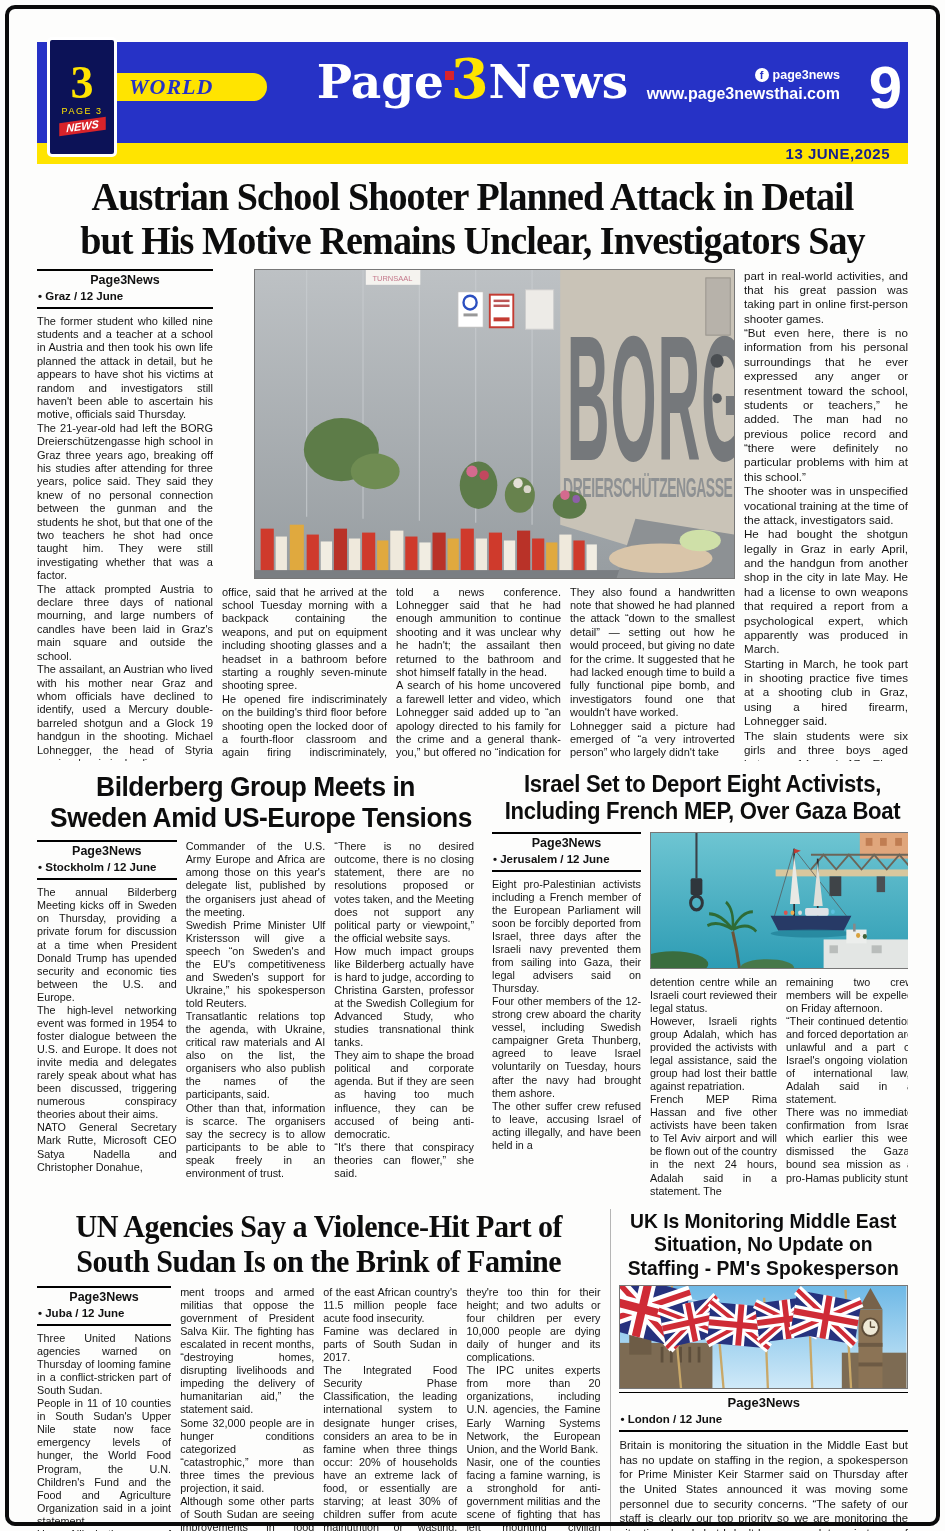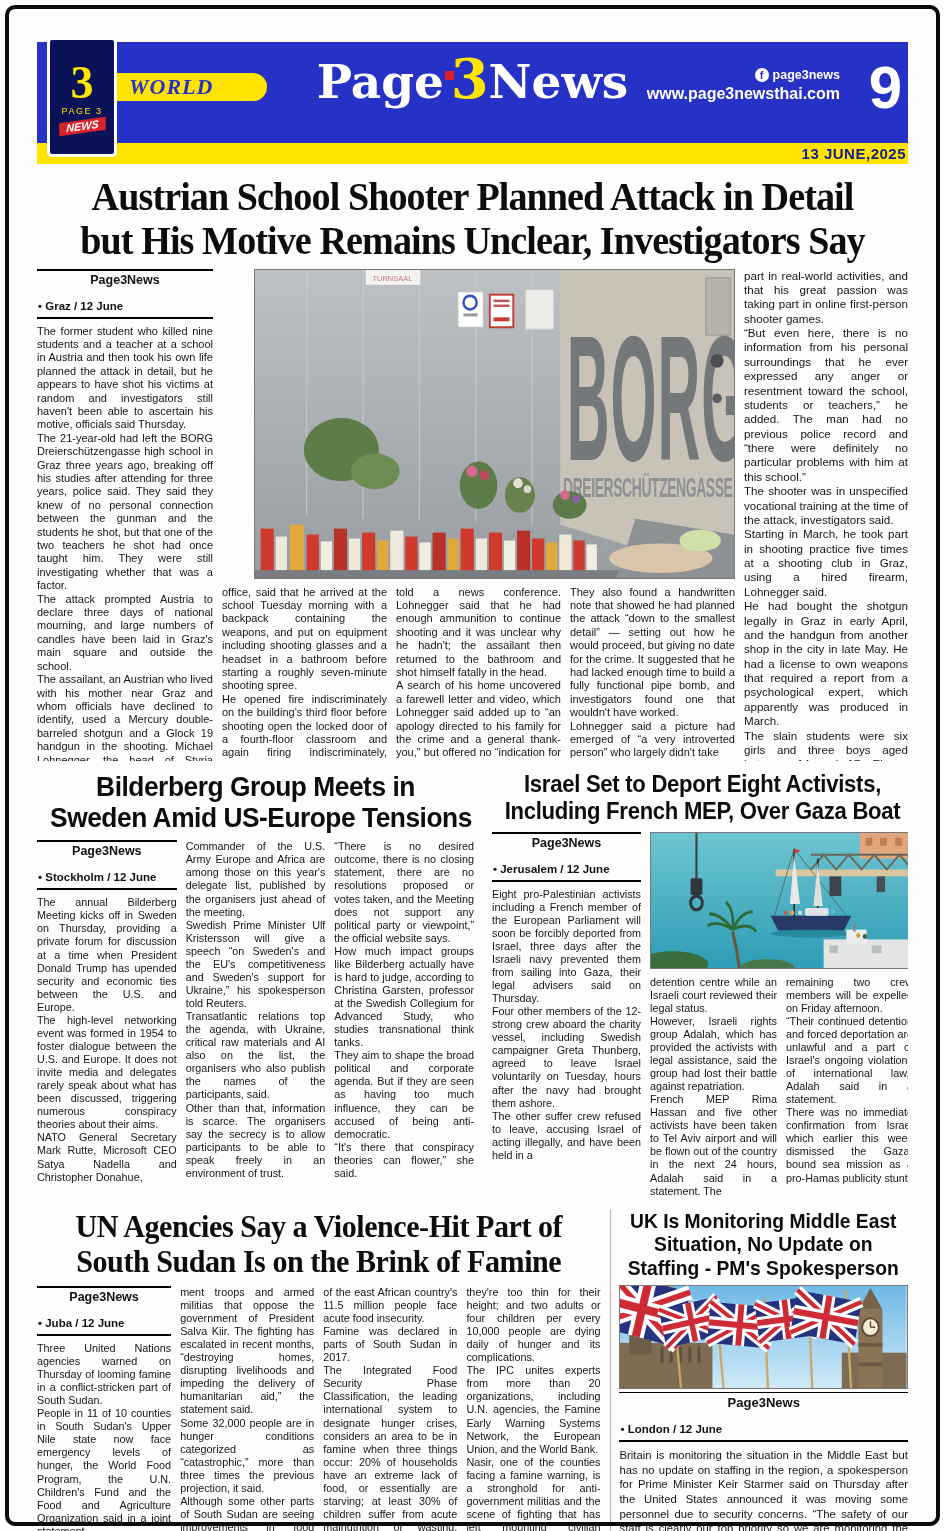--- a/index.html
+++ b/index.html
@@ -26,39 +26,39 @@
            font-family:"DejaVu Serif",serif; font-weight:bold; font-size:47px; line-height:1; z-index:1; }
   .brand .b3 { color:#ffe400; font-size:54px; }
   .red-tick { display:inline-block; width:9px; height:9px; background:#d8232a; vertical-align:18px; margin:0 -3px 0 1px; }
   .header-right { position:absolute; right:68px; top:26px; text-align:right; color:#fff; z-index:2; }
   .social { font-size:12.5px; font-weight:bold; }
   .fb { display:inline-block; width:14px; height:14px; border-radius:50%; background:#fff; color:#2632c6;
         text-align:center; line-height:14px; font-size:11px; font-weight:bold; margin-right:4px; }
   .fb::before { content:"f"; }
   .website { font-size:16px; font-weight:bold; margin-top:3px; }
   .page-num { position:absolute; right:6px; top:16px; color:#fff; font-size:60px; font-weight:bold; line-height:1; z-index:2; }
-  .date-strip { height:21px; background:#ffe400; display:flex; justify-content:flex-end; align-items:center; padding-right:2px; }
+  .date-strip { height:21px; background:#ffe400; display:flex; justify-content:flex-end; align-items:center; padding-right:18px; }
   .date { color:#141f8f; font-weight:bold; font-size:15px; letter-spacing:0.5px; }
 
   
   .main-headline { margin:10px 0 4px; text-align:center; font-family:"Liberation Serif",serif; font-weight:bold; color:#0d0d0d; }
   .main-headline .hl-line { font-size:41px; line-height:1.08; white-space:nowrap; letter-spacing:-1px;
                             transform:scaleX(.93); transform-origin:50% 50%; }
   h2 { margin:0; text-align:center; font-weight:bold; color:#0d0d0d; }
   .hl2 { white-space:nowrap; transform:scaleX(.94); transform-origin:50% 50%; }
   .bilderberg h2 .hl2 { font-size:28px; line-height:1.12; letter-spacing:-0.5px; }
   .israel h2 .hl2 { font-size:23.5px; line-height:1.15; letter-spacing:-0.3px; }
   .sudan h2 { font-family:"Liberation Serif",serif; }
   .sudan h2 .hl2 { font-size:32px; line-height:1.1; letter-spacing:-0.5px; }
   .uk h2 .hl2 { font-size:20.5px; line-height:1.16; }
 
   
   .byline { border-top:2px solid #000; border-bottom:2px solid #000; padding:2px 1px 5px; margin-bottom:6px; }
   .byline .src { text-align:center; font-weight:bold; font-size:12.5px; }
-  .byline .dl { font-weight:bold; font-size:11.5px; margin-top:13px; }
+  .byline .dl { font-weight:bold; font-size:11.5px; margin-top:3px; }
 
   
   .bt p { margin:0; text-align:justify; color:#151515; }
   .story1 .bt p { font-size:11px; line-height:1.22; }
   .story1 .s1c5 p { font-size:11.6px; line-height:1.24; }
   .row2 .bt p, .row3 .bt p { font-size:10.8px; line-height:1.21; }
 
   
   .story1 { display:grid; grid-template-columns:176px 165px 165px 165px 1fr; grid-template-rows:310px 1fr;
             column-gap:9px; row-gap:7px; margin-top:6px; height:492px; overflow:hidden; }
@@ -228,22 +228,22 @@
         <p>A search of his home uncovered a farewell letter and video, which Lohnegger said added up to “an apology directed to his family for the crime and a general thank-you,” but offered no “indication for a motive.”</p>
       </div>
       <div class="s1c4 bt">
         <p>They also found a handwritten note that showed he had planned the attack “down to the smallest detail” — setting out how he would proceed, but giving no date for the crime. It suggested that he had lacked enough time to build a fully functional pipe bomb, and investigators found one that wouldn't have worked.</p>
         <p>Lohnegger said a picture had emerged of “a very introverted person” who largely didn't take</p>
       </div>
       <div class="s1c5 bt">
         <p>part in real-world activities, and that his great passion was taking part in online first-person shooter games.</p>
         <p>“But even here, there is no information from his personal surroundings that he ever expressed any anger or resentment toward the school, students or teachers,” he added. The man had no previous police record and “there were definitely no particular problems with him at this school.”</p>
         <p>The shooter was in unspecified vocational training at the time of the attack, investigators said.</p>
+        <p>He had bought the shotgun legally in Graz in early April, and the handgun from another shop in the city in late May. He had a license to own weapons that required a report from a psychological expert, which apparently was produced in March.</p>
         <p>Starting in March, he took part in shooting practice five times at a shooting club in Graz, using a hired firearm, Lohnegger said.</p>
-        <p>He had bought the shotgun legally in Graz in early April, and the handgun from another shop in the city in late May. He had a license to own weapons that required a report from a psychological expert, which apparently was produced in March.</p>
         <p>The slain students were six girls and three boys aged between 14 and 17. Eleven people were wounded in the attack, and authorities said on Wednesday that their lives weren't in danger.</p>
       </div>
     </section>
 
     <div class="row2">
       <section class="bilderberg">
         <h2>
           <div class="hl2">Bilderberg Group Meets in</div>
           <div class="hl2">Sweden Amid US-Europe Tensions</div>
         </h2>

